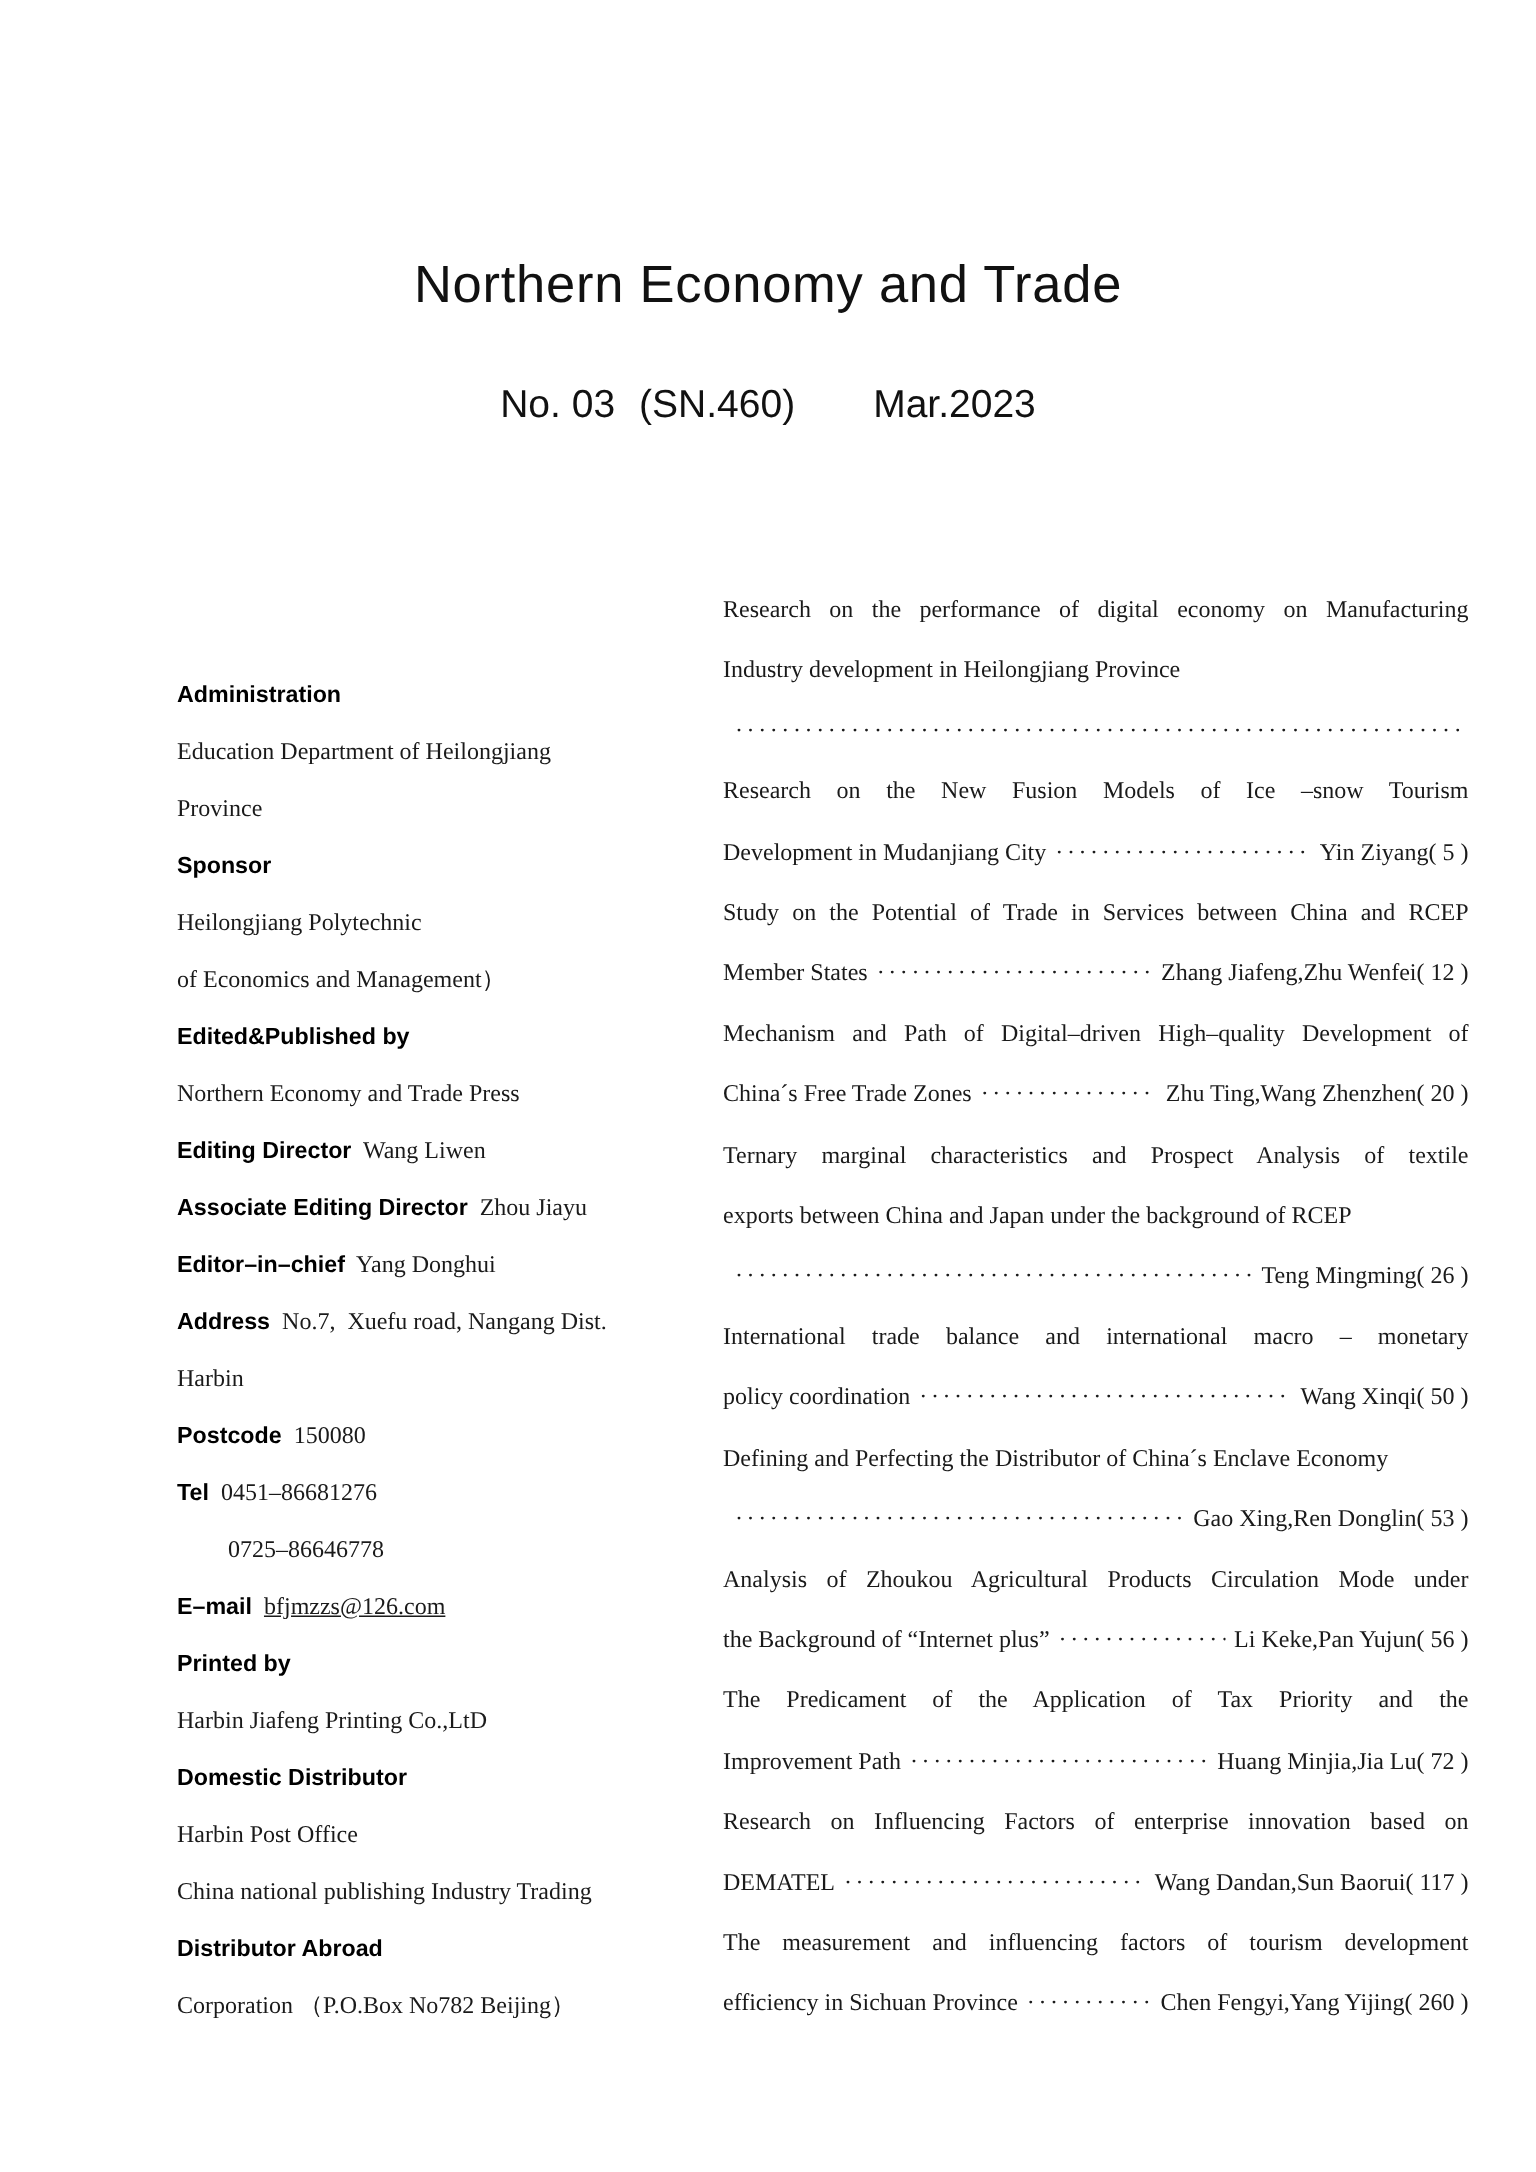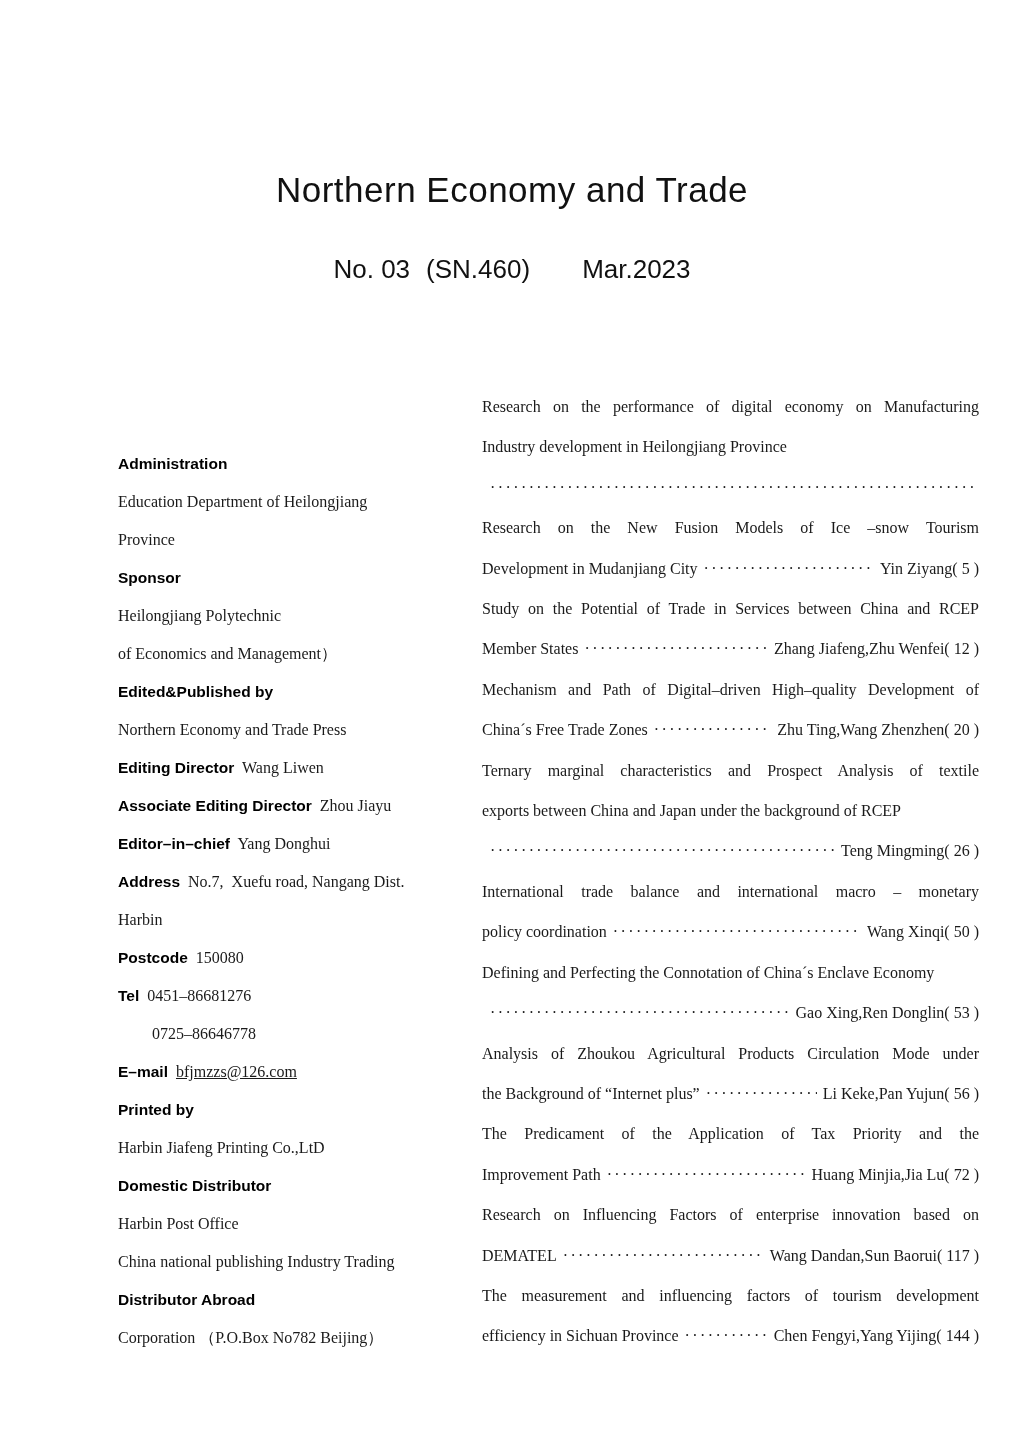--- a/index.html
+++ b/index.html
@@ -196,21 +196,21 @@
         </div>
         <div class="toc-entry">
           <div class="t-line t-just">International trade balance and international macro – monetary</div>
           <div class="t-leader">
             <span class="t-tail">policy coordination</span>
             <span class="t-dots">··············································································································</span>
             <span class="t-authors">Wang Xinqi( 50 )</span>
           </div>
         </div>
         <div class="toc-entry">
-          <div class="t-line">Defining and Perfecting the Connotation of China´s Enclave Economy</div>
+          <div class="t-line">Defining and Perfecting the Distributor of China´s Enclave Economy</div>
           <div class="t-leader t-ownline">
             <span class="t-dots">··············································································································</span>
             <span class="t-authors">Gao Xing,Ren Donglin( 53 )</span>
           </div>
         </div>
         <div class="toc-entry">
           <div class="t-line t-just">Analysis of Zhoukou Agricultural Products Circulation Mode under</div>
           <div class="t-leader">
             <span class="t-tail">the Background of “Internet plus”</span>
             <span class="t-dots">··············································································································</span>
@@ -231,19 +231,19 @@
             <span class="t-tail">DEMATEL</span>
             <span class="t-dots">··············································································································</span>
             <span class="t-authors">Wang Dandan,Sun Baorui( 117 )</span>
           </div>
         </div>
         <div class="toc-entry">
           <div class="t-line t-just">The measurement and influencing factors of tourism development</div>
           <div class="t-leader">
             <span class="t-tail">efficiency in Sichuan Province</span>
             <span class="t-dots">··············································································································</span>
-            <span class="t-authors">Chen Fengyi,Yang Yijing( 144 )</span>
+            <span class="t-authors">Chen Fengyi,Yang Yijing( 260 )</span>
           </div>
         </div>
       </div>
   </div>
 
 </div>
 
 </body></html>

